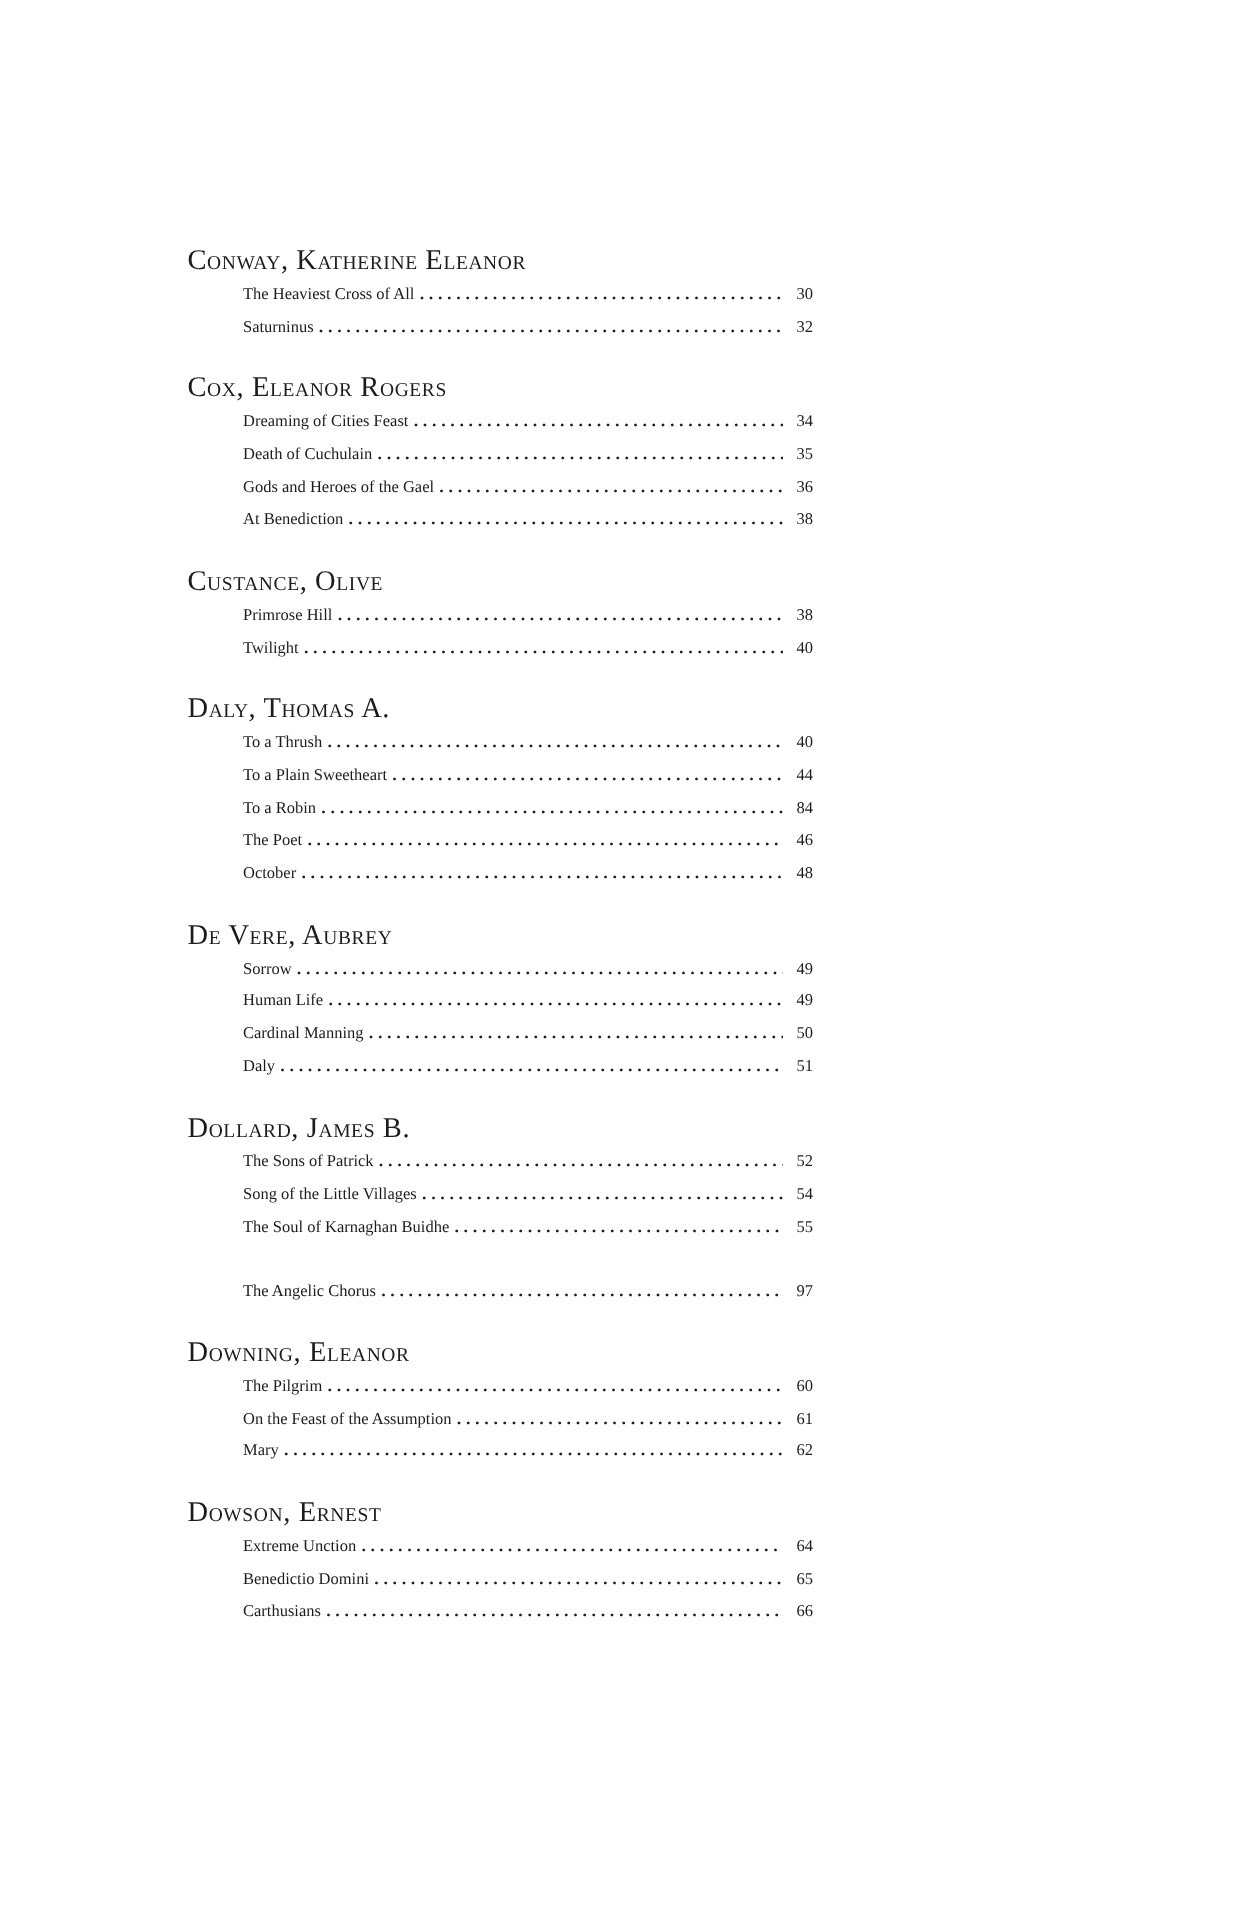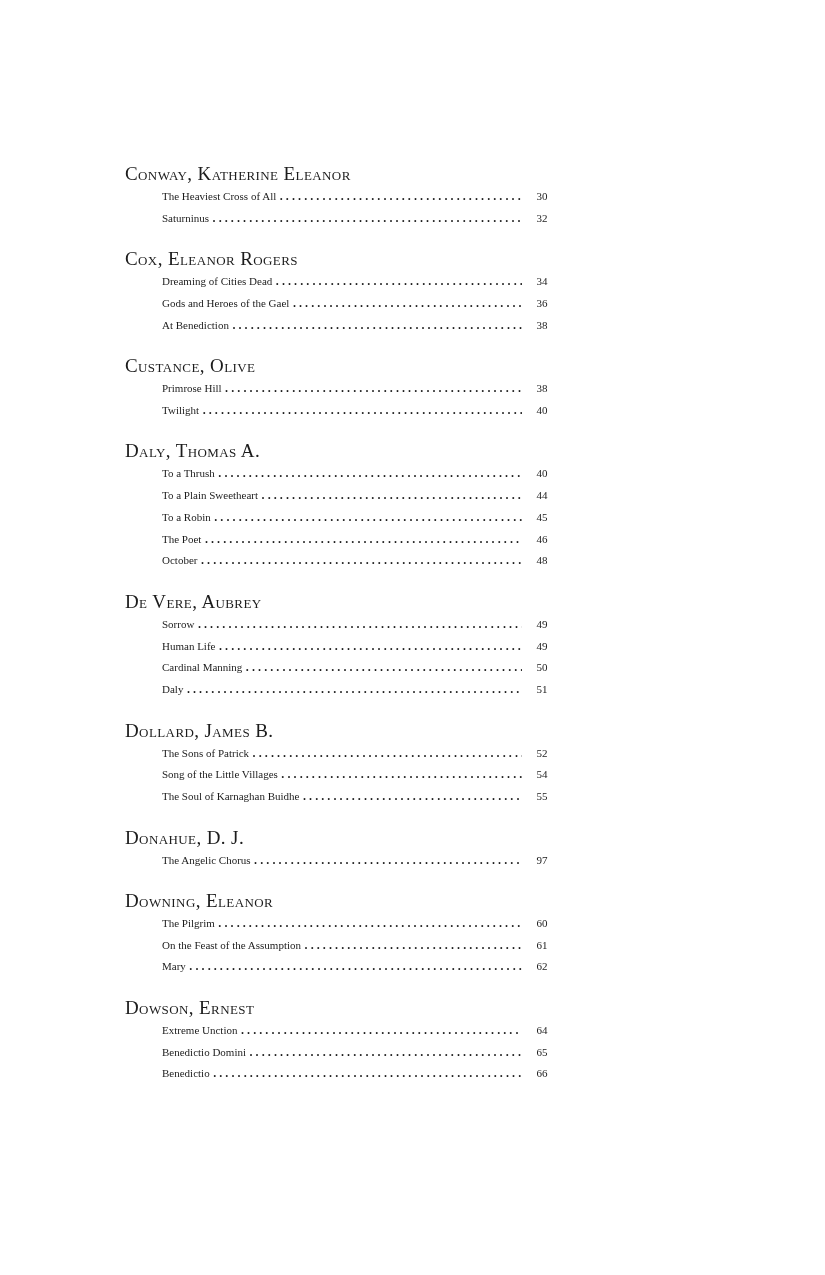--- a/index.html
+++ b/index.html
@@ -51,21 +51,21 @@
   }
   .entry .leader::after {
     content: "......................................................................................................................";
     letter-spacing: 2.1px;
     font-size: 16px;
   }
   .entry .pagenum {
     flex: 0 0 auto;
     min-width: 22px;
     margin-left: 9px;
-    text-align: center;
+    text-align: left;
     font-variant-numeric: oldstyle-nums;
     font-feature-settings: "onum";
   }
 </style>
 </head>
 <body>
 
 <div class="toc">
 
   <div class="section">
@@ -78,25 +78,30 @@
     <div class="entry">
       <span class="title">Saturninus</span>
       <span class="leader"></span>
       <span class="pagenum">32</span>
     </div>
   </div>
 
   <div class="section">
     <div class="author">Cox, Eleanor Rogers</div>
     <div class="entry">
-      <span class="title">Dreaming of Cities Dead</span>
+      <span class="title">Dreaming of Cities Feast</span>
       <span class="leader"></span>
       <span class="pagenum">34</span>
     </div>
     <div class="entry">
+      <span class="title">Death of Cuchulain</span>
+      <span class="leader"></span>
+      <span class="pagenum">35</span>
+    </div>
+    <div class="entry">
       <span class="title">Gods and Heroes of the Gael</span>
       <span class="leader"></span>
       <span class="pagenum">36</span>
     </div>
     <div class="entry">
       <span class="title">At Benediction</span>
       <span class="leader"></span>
       <span class="pagenum">38</span>
     </div>
   </div>
@@ -123,21 +128,21 @@
       <span class="pagenum">40</span>
     </div>
     <div class="entry">
       <span class="title">To a Plain Sweetheart</span>
       <span class="leader"></span>
       <span class="pagenum">44</span>
     </div>
     <div class="entry">
       <span class="title">To a Robin</span>
       <span class="leader"></span>
-      <span class="pagenum">45</span>
+      <span class="pagenum">84</span>
     </div>
     <div class="entry">
       <span class="title">The Poet</span>
       <span class="leader"></span>
       <span class="pagenum">46</span>
     </div>
     <div class="entry">
       <span class="title">October</span>
       <span class="leader"></span>
       <span class="pagenum">48</span>
@@ -181,21 +186,20 @@
       <span class="pagenum">54</span>
     </div>
     <div class="entry">
       <span class="title">The Soul of Karnaghan Buidhe</span>
       <span class="leader"></span>
       <span class="pagenum">55</span>
     </div>
   </div>
 
   <div class="section">
-    <div class="author">Donahue, D. J.</div>
     <div class="entry">
       <span class="title">The Angelic Chorus</span>
       <span class="leader"></span>
       <span class="pagenum">97</span>
     </div>
   </div>
 
 
   <div class="section">
     <div class="author">Downing, Eleanor</div>
@@ -222,19 +226,19 @@
       <span class="title">Extreme Unction</span>
       <span class="leader"></span>
       <span class="pagenum">64</span>
     </div>
     <div class="entry">
       <span class="title">Benedictio Domini</span>
       <span class="leader"></span>
       <span class="pagenum">65</span>
     </div>
     <div class="entry">
-      <span class="title">Benedictio</span>
+      <span class="title">Carthusians</span>
       <span class="leader"></span>
       <span class="pagenum">66</span>
     </div>
   </div>
 
 </div>
 
 </body></html>

